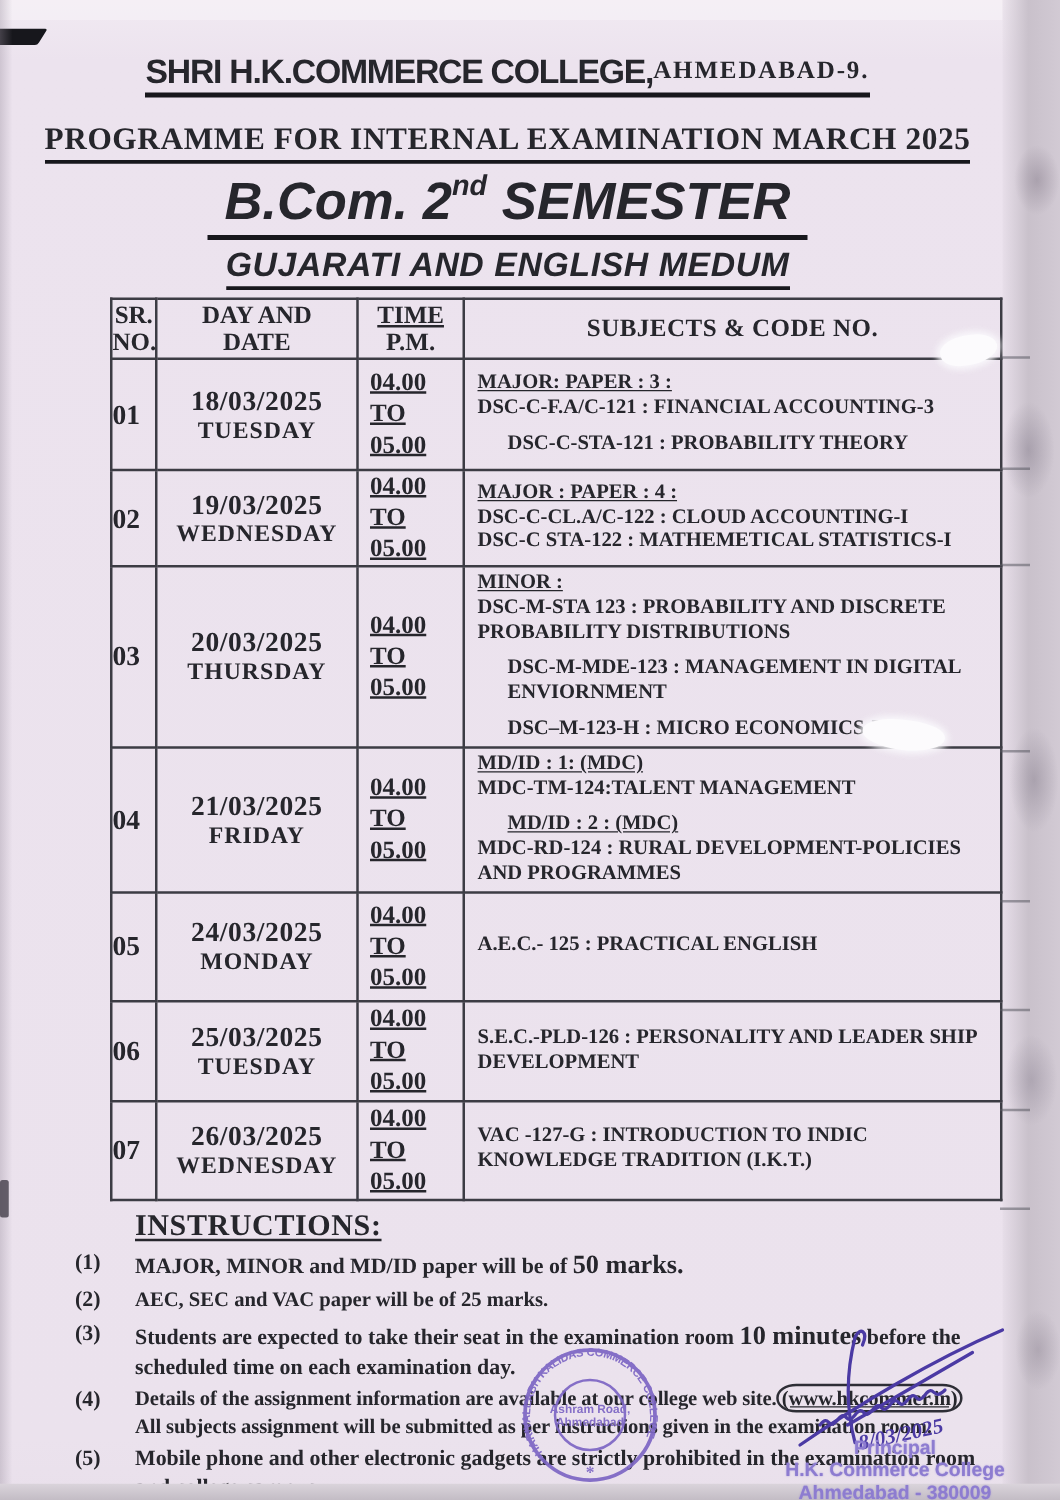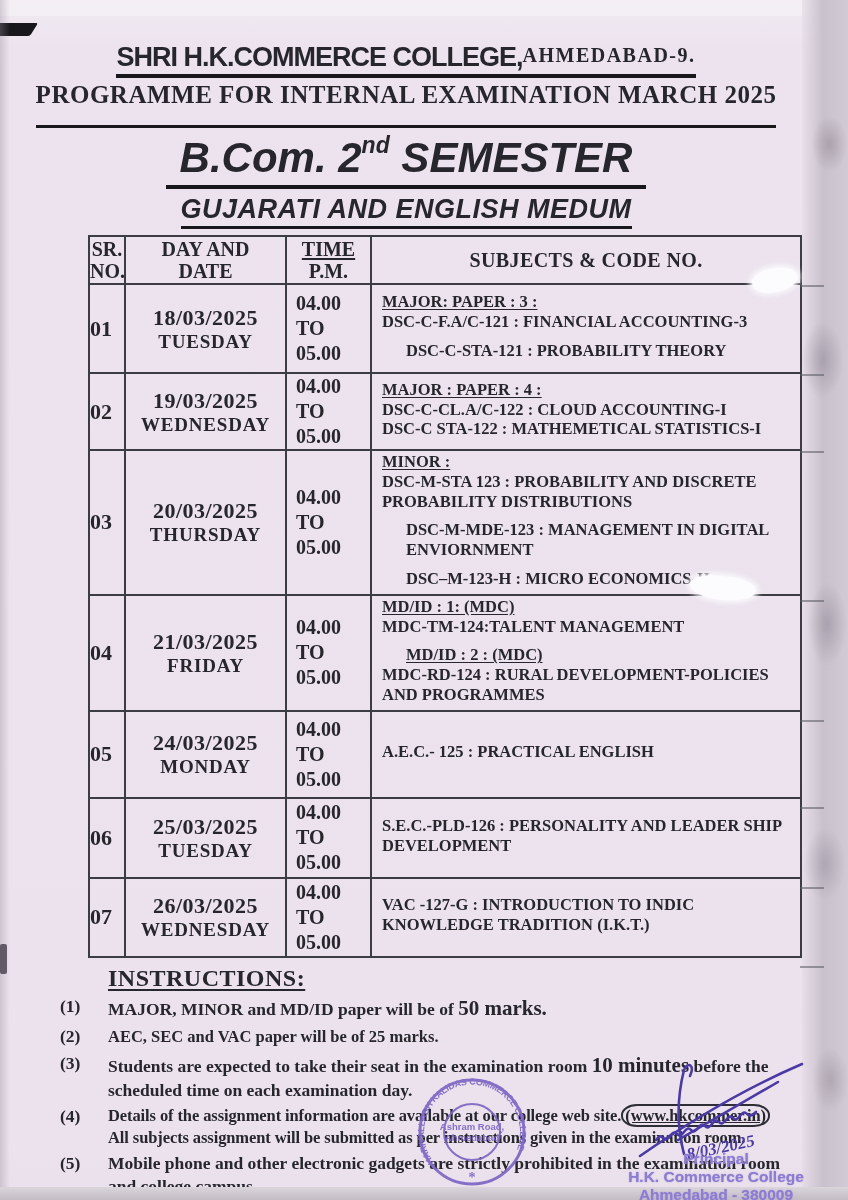--- a/index.html
+++ b/index.html
@@ -27,21 +27,21 @@
     background:linear-gradient(180deg,#dad4db,#c3bcc5);}
   .white-out{position:absolute;background:#fcfbfd;box-shadow:0 0 5px 3px rgba(250,248,252,.9);}
   .wo1{left:752px;top:268px;width:46px;height:24px;border-radius:45% 60% 50% 55%;transform:rotate(-14deg);}
   .wo2{left:690px;top:576px;width:66px;height:24px;border-radius:50% 45% 55% 50%;transform:rotate(7deg);}
   
   .doc-header{padding-top:42px;text-align:center;width:812px;}
   .college-line{display:inline-block;border-bottom:4px solid #17171c;padding-bottom:1px;white-space:nowrap;}
   .college-name{font-family:"Liberation Sans",sans-serif;font-weight:700;font-size:27px;letter-spacing:-1px;}
   .college-city{font-family:"Liberation Serif",serif;font-weight:700;font-size:20px;letter-spacing:1.5px;
     position:relative;top:-4px;margin-top:35px;}
-  .programme-line{display:inline-block;margin-top:3px;border-bottom:3px solid #17171c;padding-bottom:16px;
+  .programme-line{display:inline-block;margin-top:20px;border-bottom:3px solid #17171c;padding-bottom:2px;
     font-weight:700;font-size:25px;letter-spacing:.5px;}
   .semester-line{display:inline-block;margin-top:6px;border-bottom:4px solid #17171c;padding:0 14px 3px;
     font-family:"Liberation Sans",sans-serif;font-style:italic;font-weight:700;font-size:42px;letter-spacing:0;}
   .semester-line sup{font-size:23px;position:relative;top:-4px;}
   .medium-line{display:inline-block;margin-top:5px;border-bottom:3px solid #17171c;padding-bottom:1px;
     font-family:"Liberation Sans",sans-serif;font-style:italic;font-weight:700;font-size:27px;letter-spacing:.5px;text-align:center;}
   
   table.exam-table{border-collapse:collapse;table-layout:fixed;width:712px;margin:6px 0 0 88px;}
   .exam-table td,.exam-table th{border:2px solid #3c3c44;padding:0;vertical-align:middle;}
   .exam-table tr.head{height:48px;}
@@ -49,21 +49,21 @@
   .th-subjects{font-size:22px;letter-spacing:.4px;}
   .u-line{text-decoration:underline;text-underline-offset:2px;}
   tbody tr:nth-child(1){height:89px;} tbody tr:nth-child(2){height:70px;}
   tbody tr:nth-child(3){height:139px;} tbody tr:nth-child(4){height:105px;}
   tbody tr:nth-child(5){height:87px;} tbody tr:nth-child(6){height:80px;}
   tbody tr:nth-child(7){height:79px;}
   td.c-sr{text-align:left;font-weight:700;font-size:22px;}
   td.c-day{text-align:center;}
   .date-text{font-weight:700;font-size:22px;letter-spacing:.5px;}
   .day-text{font-weight:700;font-size:19px;letter-spacing:.8px;}
-  td.c-time{padding-left:9px;}
+  td.c-time{padding-left:9px;text-decoration:underline;}
   .time-line{font-weight:700;font-size:20px;line-height:1.25;}
   td.c-sub{padding:1px 8px 5px 10px;}
   .sub-line{font-weight:700;font-size:16.5px;line-height:1.2;}
   .sub-line.u{text-decoration:underline;text-underline-offset:2px;}
   .sub-line.gap{margin-top:9px;margin-left:24px;}
   
   .instructions{margin:7px 0 0 60px;width:752px;}
   .instr-title{margin-left:48px;font-weight:700;font-size:24px;letter-spacing:.5px;
     text-decoration:underline;text-underline-offset:3px;}
   .instr-item{display:grid;grid-template-columns:48px 1fr;font-weight:700;font-size:17.5px;

